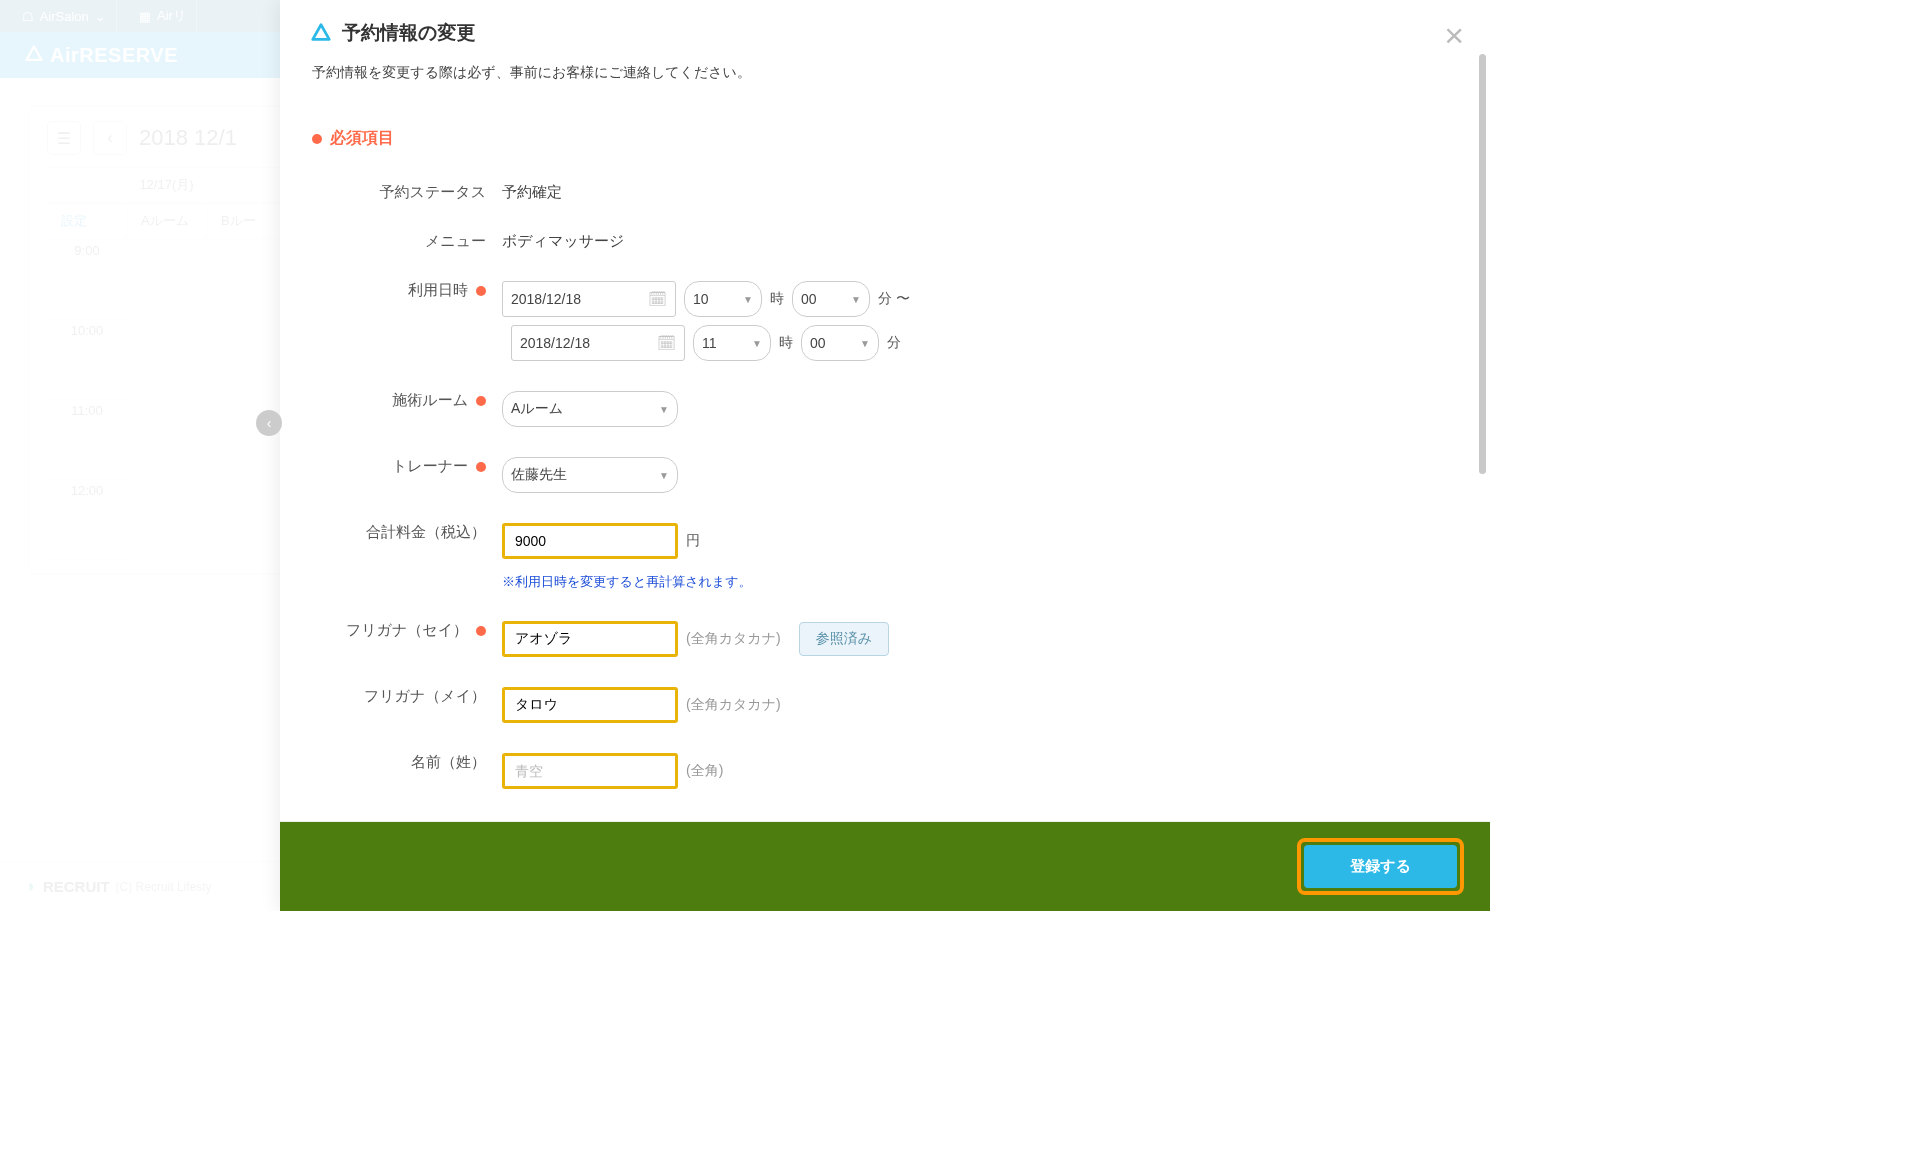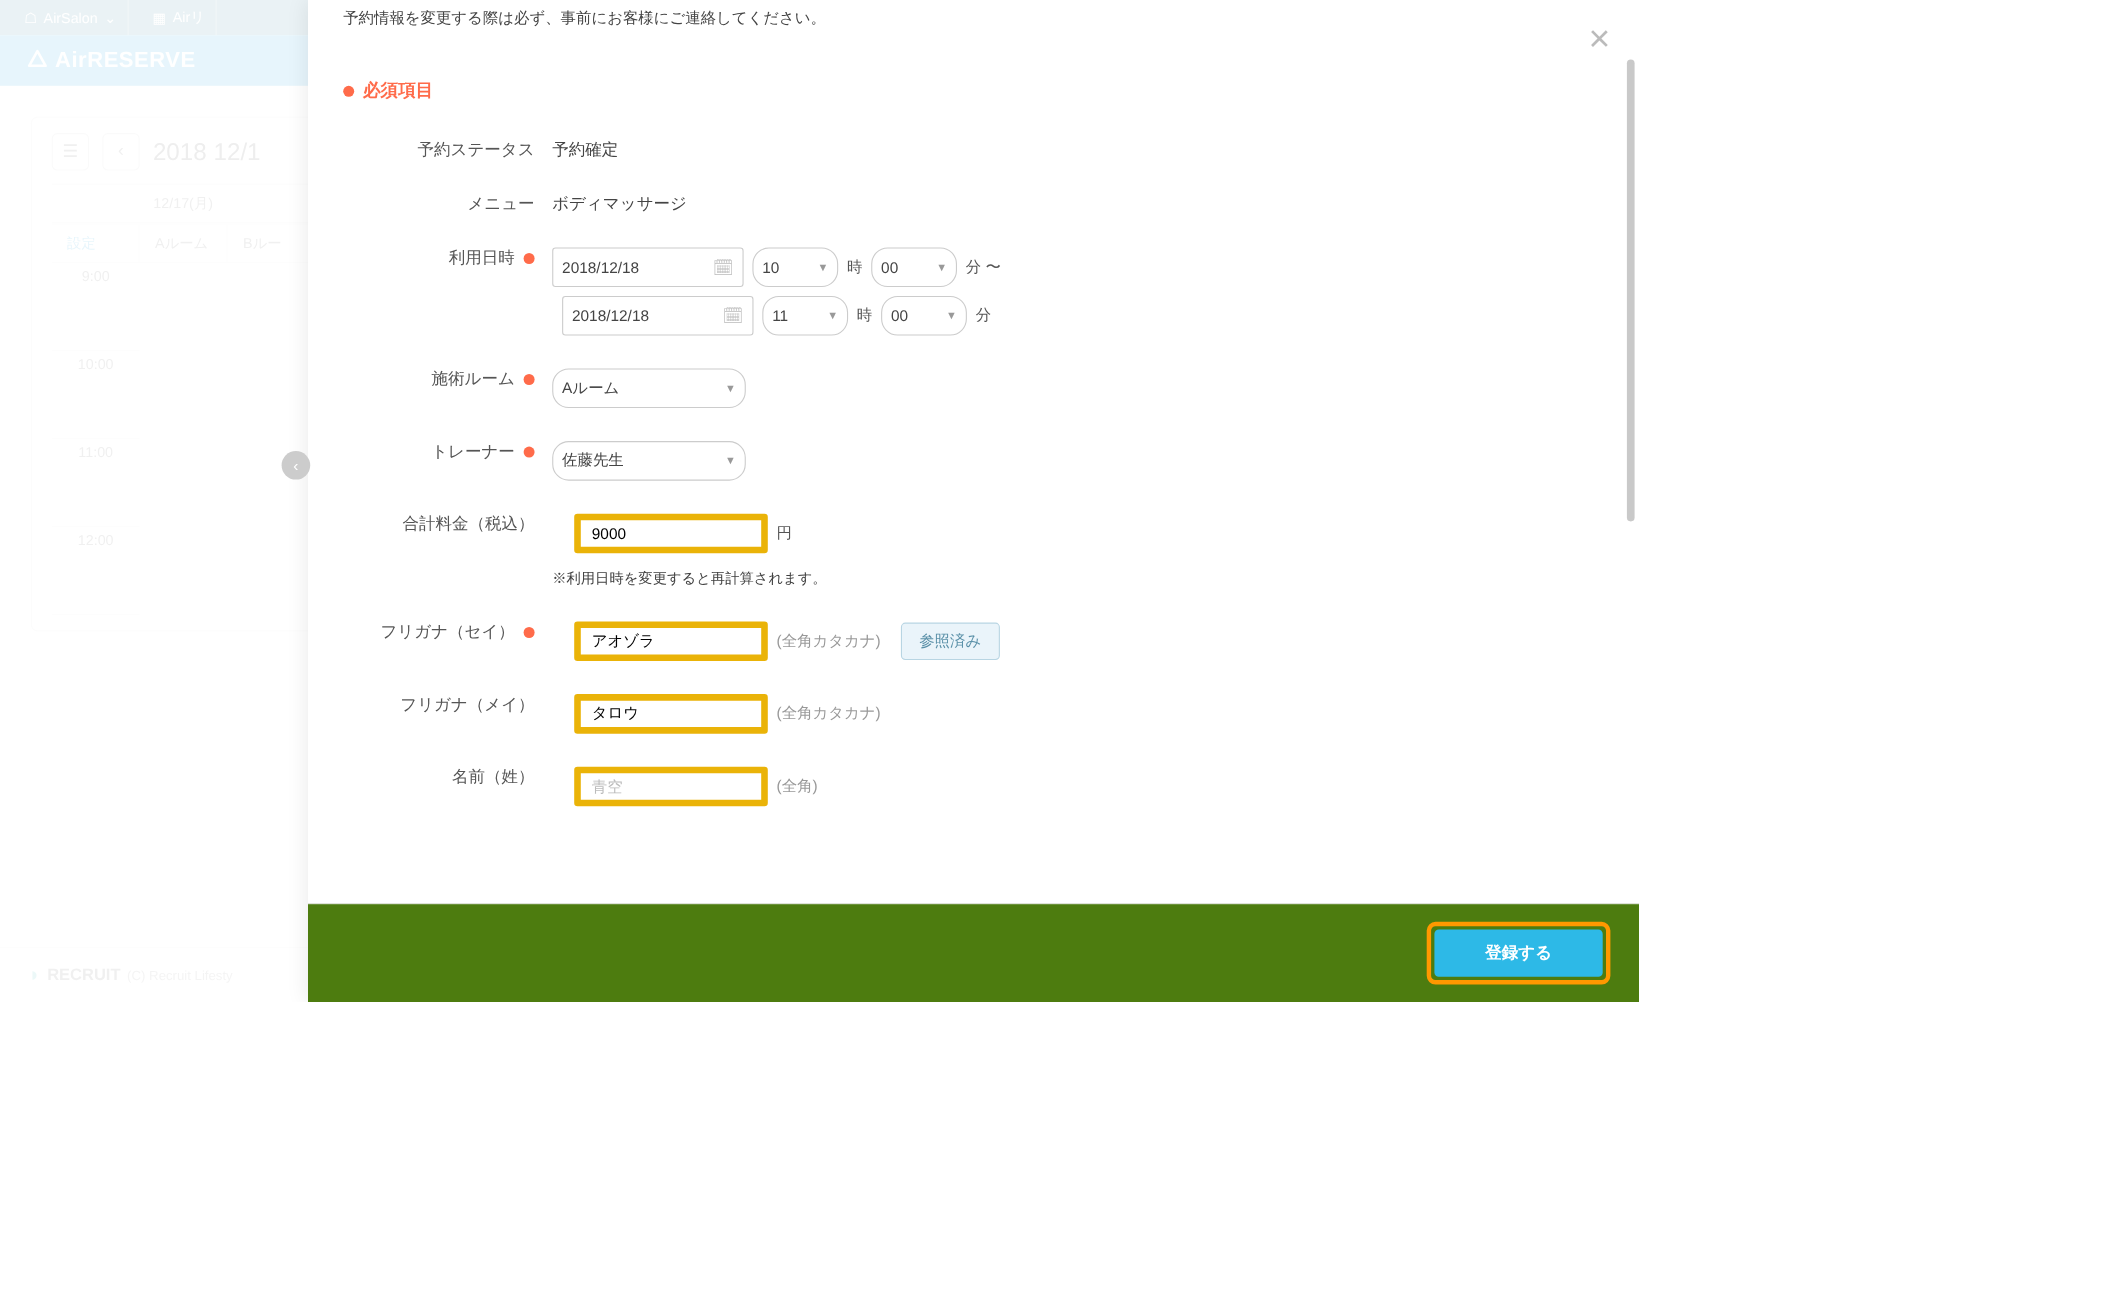--- a/index.html
+++ b/index.html
@@ -40,23 +40,23 @@
 .req-legend { margin: 36px 0 16px; font-size: 16px; color: #ff6b4a; font-weight: 600; display: flex; align-items: center; gap: 8px; }
 .req-dot { width: 10px; height: 10px; background: #ff6b4a; border-radius: 50%; display: inline-block; }
 .form-row { display: flex; align-items: flex-start; padding: 12px 0; }
 .form-label { width: 190px; text-align: right; padding-right: 16px; font-size: 15px; color: #555; padding-top: 6px; display: flex; justify-content: flex-end; align-items: center; gap: 8px; }
 .form-val { font-size: 15px; color: #444; padding-top: 6px; display: flex; flex-wrap: wrap; align-items: center; gap: 8px; }
 .date-input { width: 174px; height: 36px; border: 1px solid #ccc; border-radius: 3px; padding: 0 8px; font-size: 14px; display: flex; align-items: center; justify-content: space-between; background: #fff; }
 .cal-icon { color: #bbb; font-size: 15px; }
 .sel { width: 78px; height: 36px; border: 1px solid #ccc; border-radius: 15px; padding: 0 8px; font-size: 14px; background: #fff; display: flex; align-items: center; justify-content: space-between; }
 .sel .arr { color: #999; font-size: 10px; }
 .sel-wide { width: 176px; }
-.txt-input { width: 176px; height: 36px; border: 6px solid #eab308; border-radius: 3px; padding: 0 10px; font-size: 14px; margin-left: 20px; }
+.txt-input { width: 176px; height: 36px; border: 3px solid #eab308; border-radius: 3px; padding: 0 10px; font-size: 14px; }
 .unit { font-size: 14px; color: #555; }
-.hint { font-size: 13px; color: #404040; margin-top: 6px; width: 100%; }
+.hint { font-size: 13px; color: #1d4ed8; margin-top: 6px; width: 100%; }
 .hint-inline { font-size: 14px; color: #999; }
 .ref-btn { padding: 7px 16px; border: 1px solid #b8d5e3; background: #eaf4fa; color: #5a90a8; border-radius: 4px; font-size: 14px; cursor: pointer; margin-left: 10px; }
 input::placeholder { color: #bbb; }
 
 .back-chevron { position: absolute; top: 410px; left: 256px; width: 26px; height: 26px; border-radius: 50%; background: #ccc; color: #fff; display: flex; align-items: center; justify-content: center; font-size: 14px; z-index: 10; }
 
 .modal-footer { border-top: 1px solid #eee; padding: 16px 26px; display: flex; justify-content: flex-end; background: #4d7c0f; }
 .submit-wrap { border: 4px solid #ff9800; border-radius: 8px; padding: 3px; }
 .submit-btn { background: #2db9e7; color: #fff; border: none; border-radius: 4px; padding: 12px 46px; font-size: 15px; font-weight: 600; cursor: pointer; }
 .scrollbar-thumb { position: absolute; right: 4px; top: 54px; width: 7px; height: 420px; background: #c9c9c9; border-radius: 4px; }
@@ -117,20 +117,26 @@
     <span>(C) Recruit Lifesty</span>
   </div>
 </div>
 
 <div class="scrim"></div>
 
 <div class="back-chevron">‹</div>
 
 <div class="modal">
   <div class="close-x">×</div>
+  <div class="modal-header">
+    <svg class="tri" viewBox="0 0 24 24">
+        <path d="M12 3 L21 19 H3 Z" fill="none" stroke="#2db9e7" stroke-width="3" stroke-linejoin="round"></path>
+      </svg>
+    <h2>予約情報の変更</h2>
+  </div>
   <div class="modal-sub">予約情報を変更する際は必ず、事前にお客様にご連絡してください。</div>
 
   <div class="modal-body">
     <div class="req-legend">
       <span class="req-dot"></span>
       <span>必須項目</span>
     </div>
 
 
     <div class="form-row">

